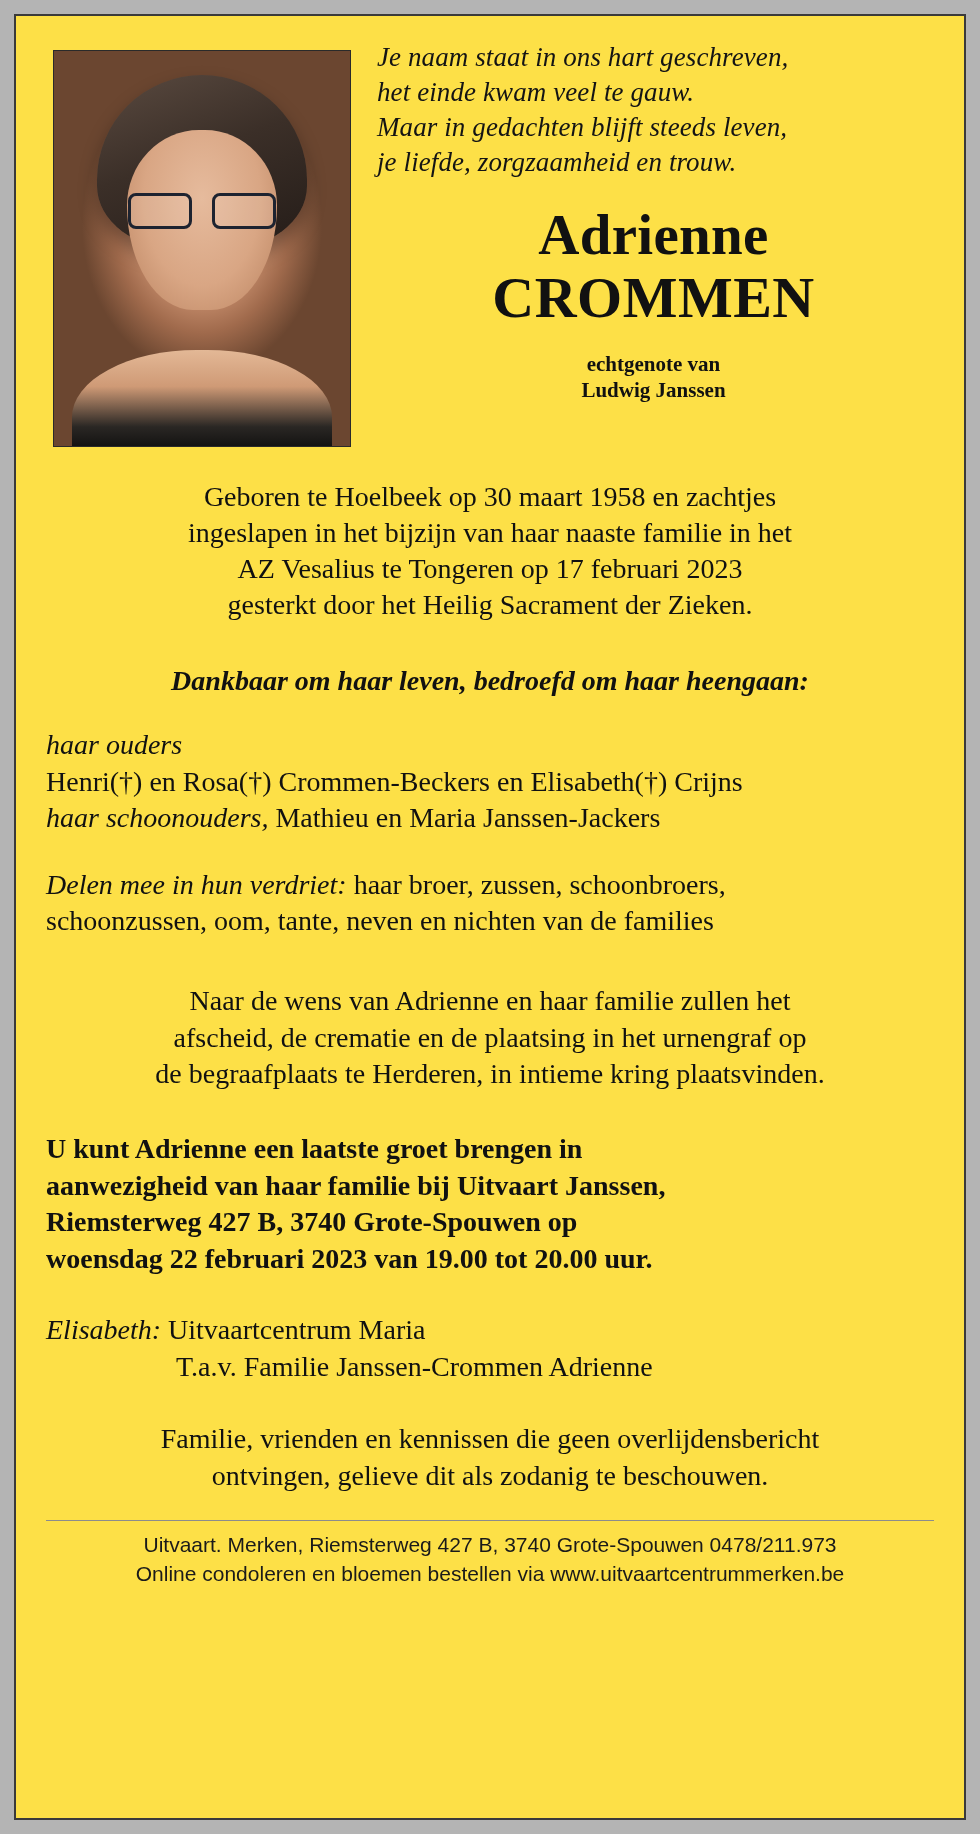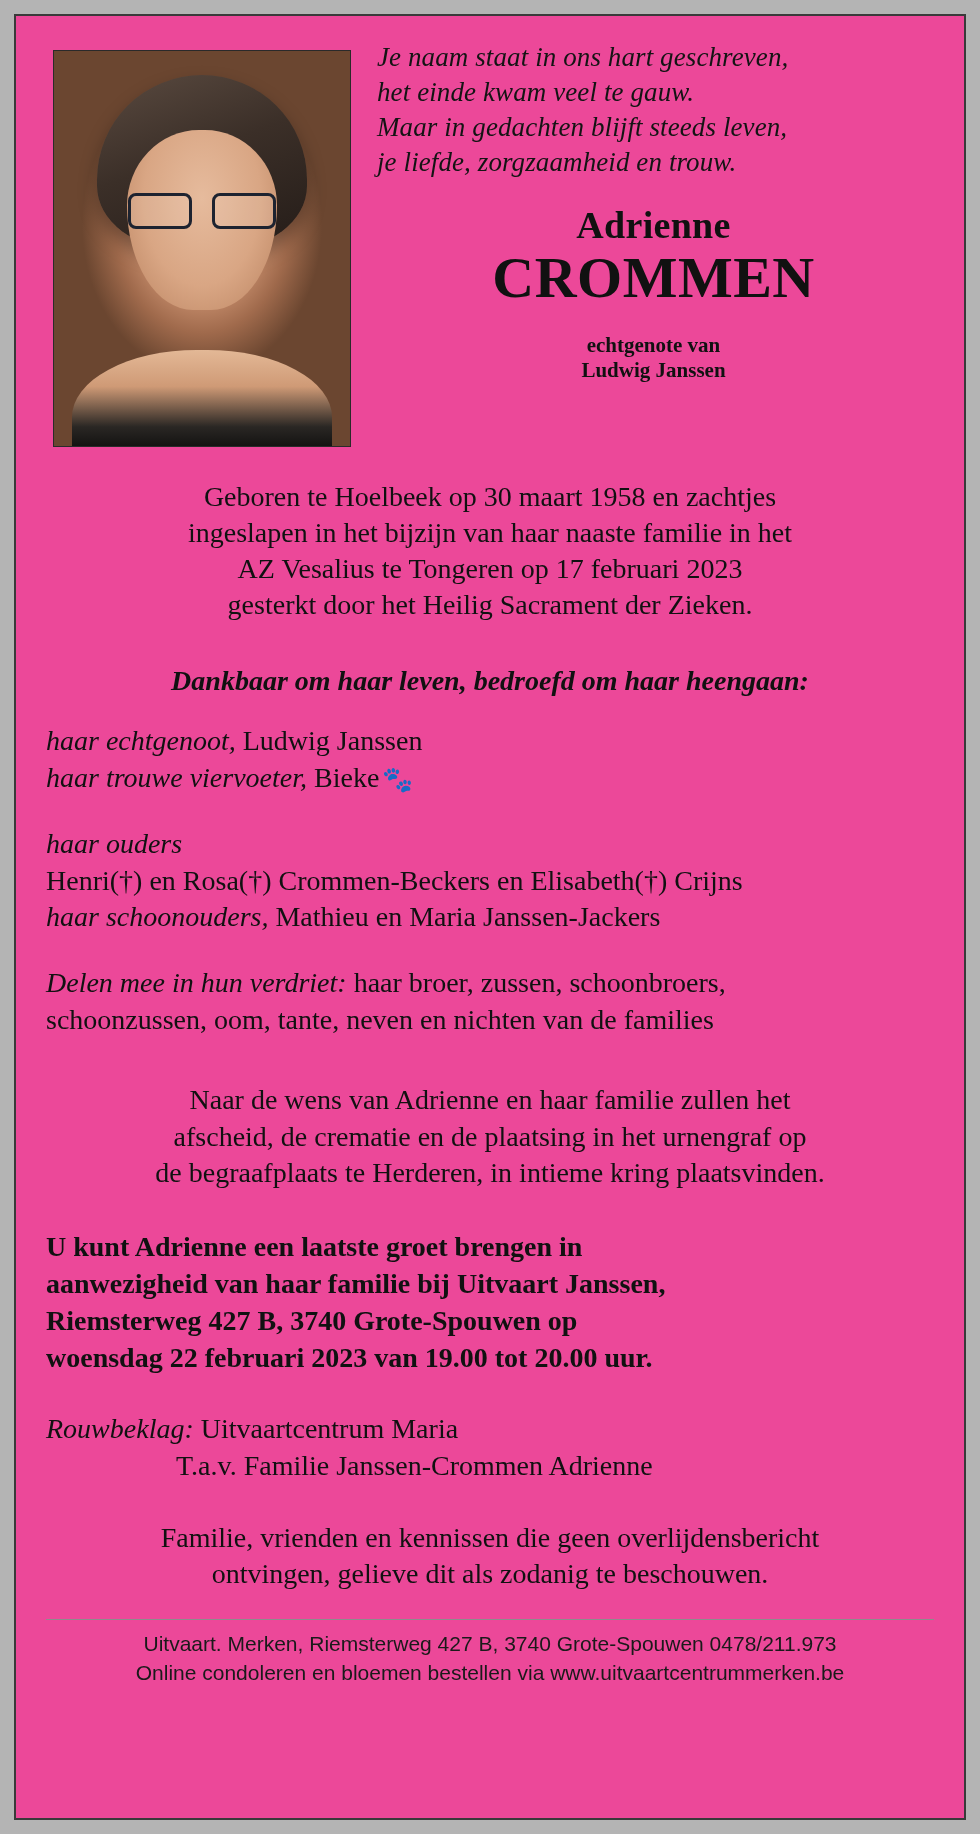--- a/index.html
+++ b/index.html
@@ -22,21 +22,21 @@
     box-sizing: border-box;
     width: 980px;
     height: 1834px;
     background: #b4b4b4;
     padding: 14px;
   }
   .card-inner {
     box-sizing: border-box;
     width: 100%;
     height: 100%;
-    background: #ec4899;
+    background: #fde047;
     border: 2px solid #3a3a3a;
     padding: 22px 30px 28px 30px;
     position: relative;
   }
 
   
   .top-section {
     display: flex;
     flex-direction: row;
     align-items: flex-start;
@@ -125,21 +125,21 @@
     color: #141414;
     letter-spacing: 0.1px;
     padding-left: 4px;
   }
 
   .name-block {
     text-align: center;
     margin-top: 26px;
   }
   .given-name {
-    font-size: 38px;
+    font-size: 57px;
     font-weight: bold;
     line-height: 1.02;
     letter-spacing: 0.3px;
   }
   .family-name {
     font-size: 58px;
     font-weight: bold;
     line-height: 1.06;
     letter-spacing: 0.5px;
     margin-top: 2px;
@@ -284,30 +284,20 @@
 
     <div class="birth-block">
       <div>Geboren te Hoelbeek op 30 maart 1958 en zachtjes</div>
       <div>ingeslapen in het bijzijn van haar naaste familie in het</div>
       <div>AZ Vesalius te Tongeren op 17 februari 2023</div>
       <div>gesterkt door het Heilig Sacrament der Zieken.</div>
     </div>
 
     <div class="dankbaar">Dankbaar om haar leven, bedroefd om haar heengaan:</div>
 
-    <div class="relatives">
-      <div class="row">
-        <span class="italic">haar echtgenoot,</span>
-        <span>Ludwig Janssen</span>
-      </div>
-      <div class="row">
-        <span class="italic">haar trouwe viervoeter,</span>
-        <span>Bieke</span><span class="paw">🐾</span>
-      </div>
-    </div>
 
     <div class="parents">
       <div class="italic">haar ouders</div>
       <div>Henri(†) en Rosa(†) Crommen-Beckers en Elisabeth(†) Crijns</div>
       <div>
         <span class="italic">haar schoonouders,</span>
         <span>Mathieu en Maria Janssen-Jackers</span>
       </div>
     </div>
 
@@ -324,21 +314,21 @@
 
     <div class="announce">
       <div>U kunt Adrienne een laatste groet brengen in</div>
       <div>aanwezigheid van haar familie bij Uitvaart Janssen,</div>
       <div>Riemsterweg 427 B, 3740 Grote-Spouwen op</div>
       <div>woensdag 22 februari 2023 van 19.00 tot 20.00 uur.</div>
     </div>
 
     <div class="condolence">
       <div>
-        <span class="italic">Rouwbeklag:</span>
+        <span class="italic">Elisabeth:</span>
         <span>Uitvaartcentrum Maria</span>
       </div>
       <span class="indented">T.a.v. Familie Janssen-Crommen Adrienne</span>
     </div>
 
     <div class="closing">
       <div>Familie, vrienden en kennissen die geen overlijdensbericht</div>
       <div>ontvingen, gelieve dit als zodanig te beschouwen.</div>
     </div>
 

